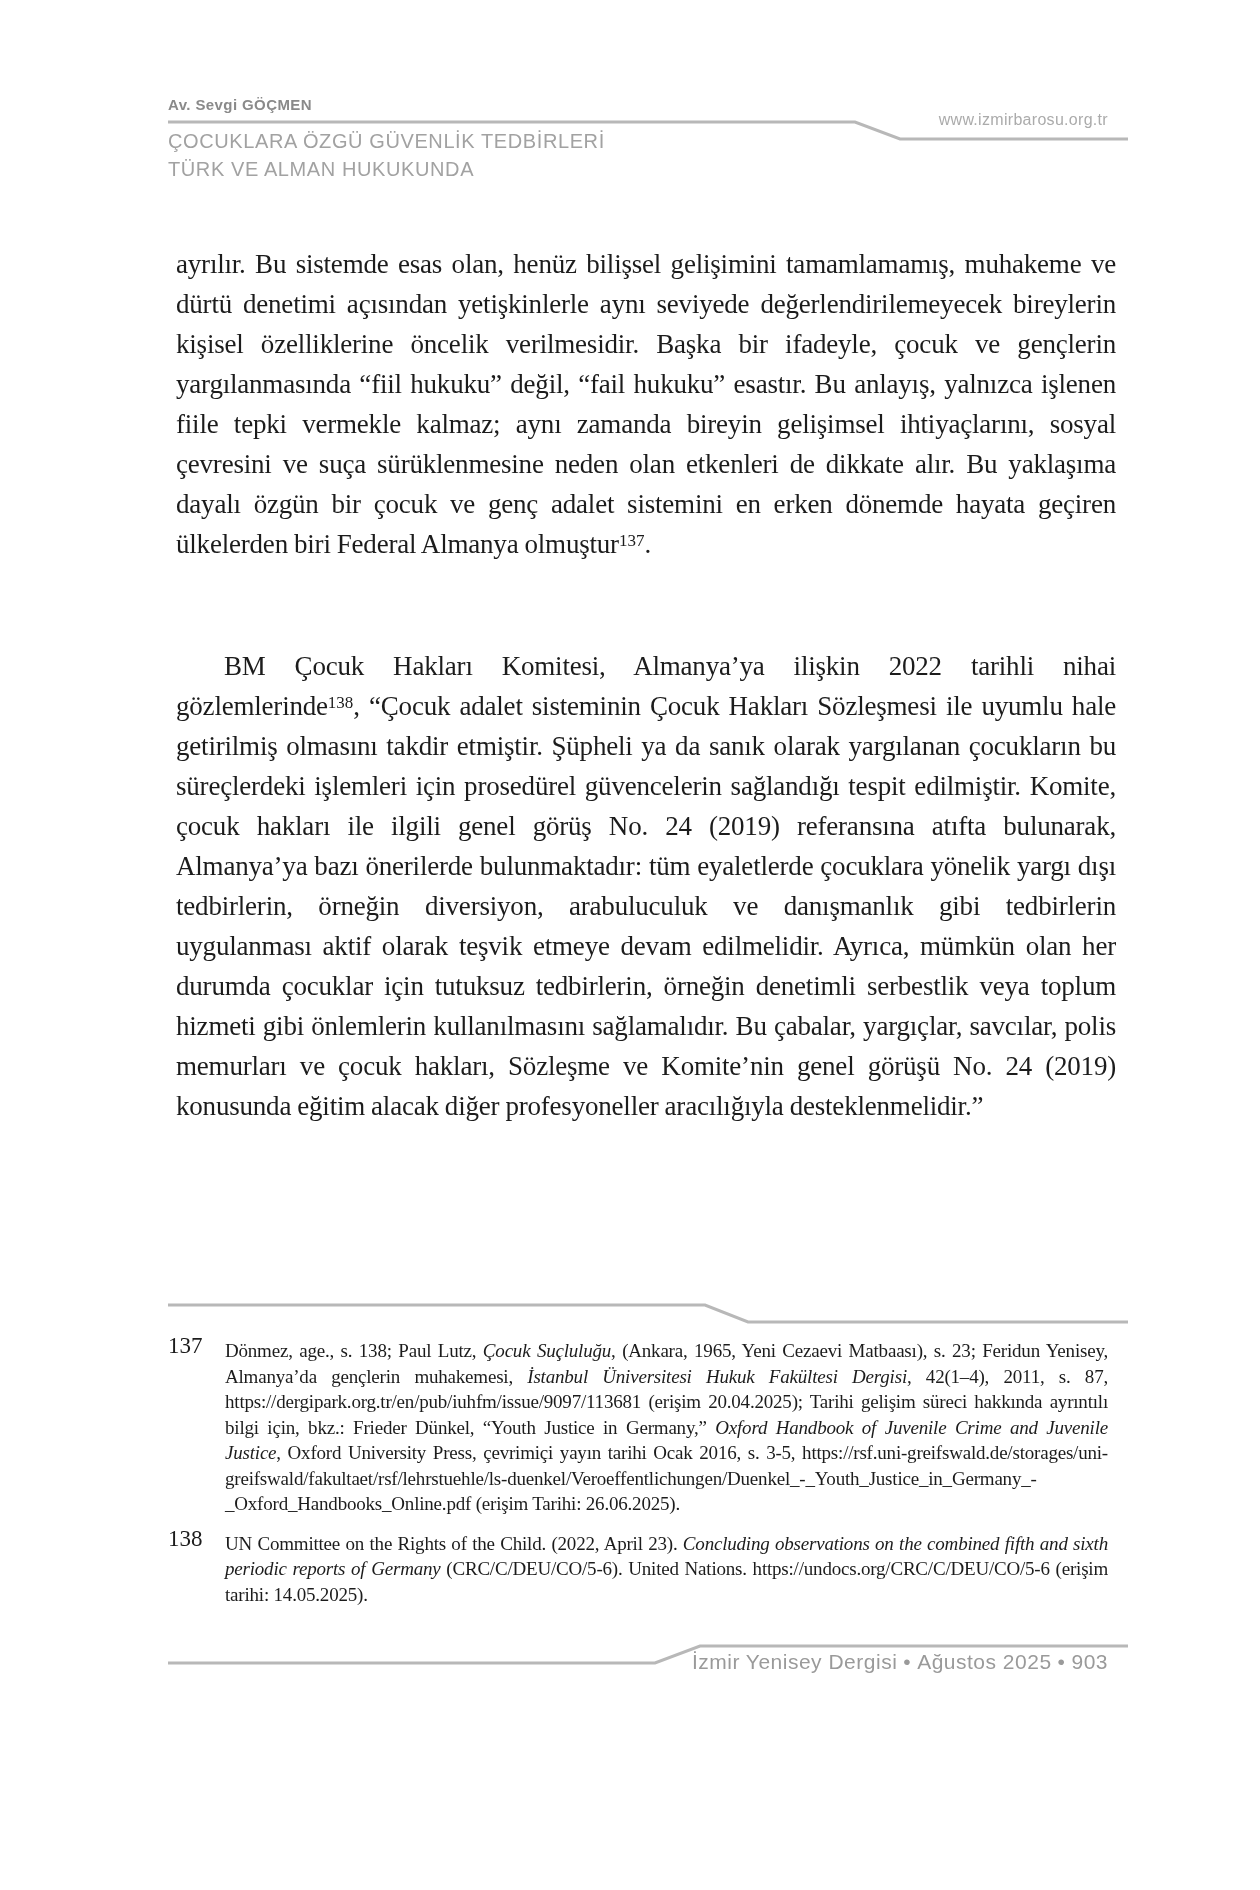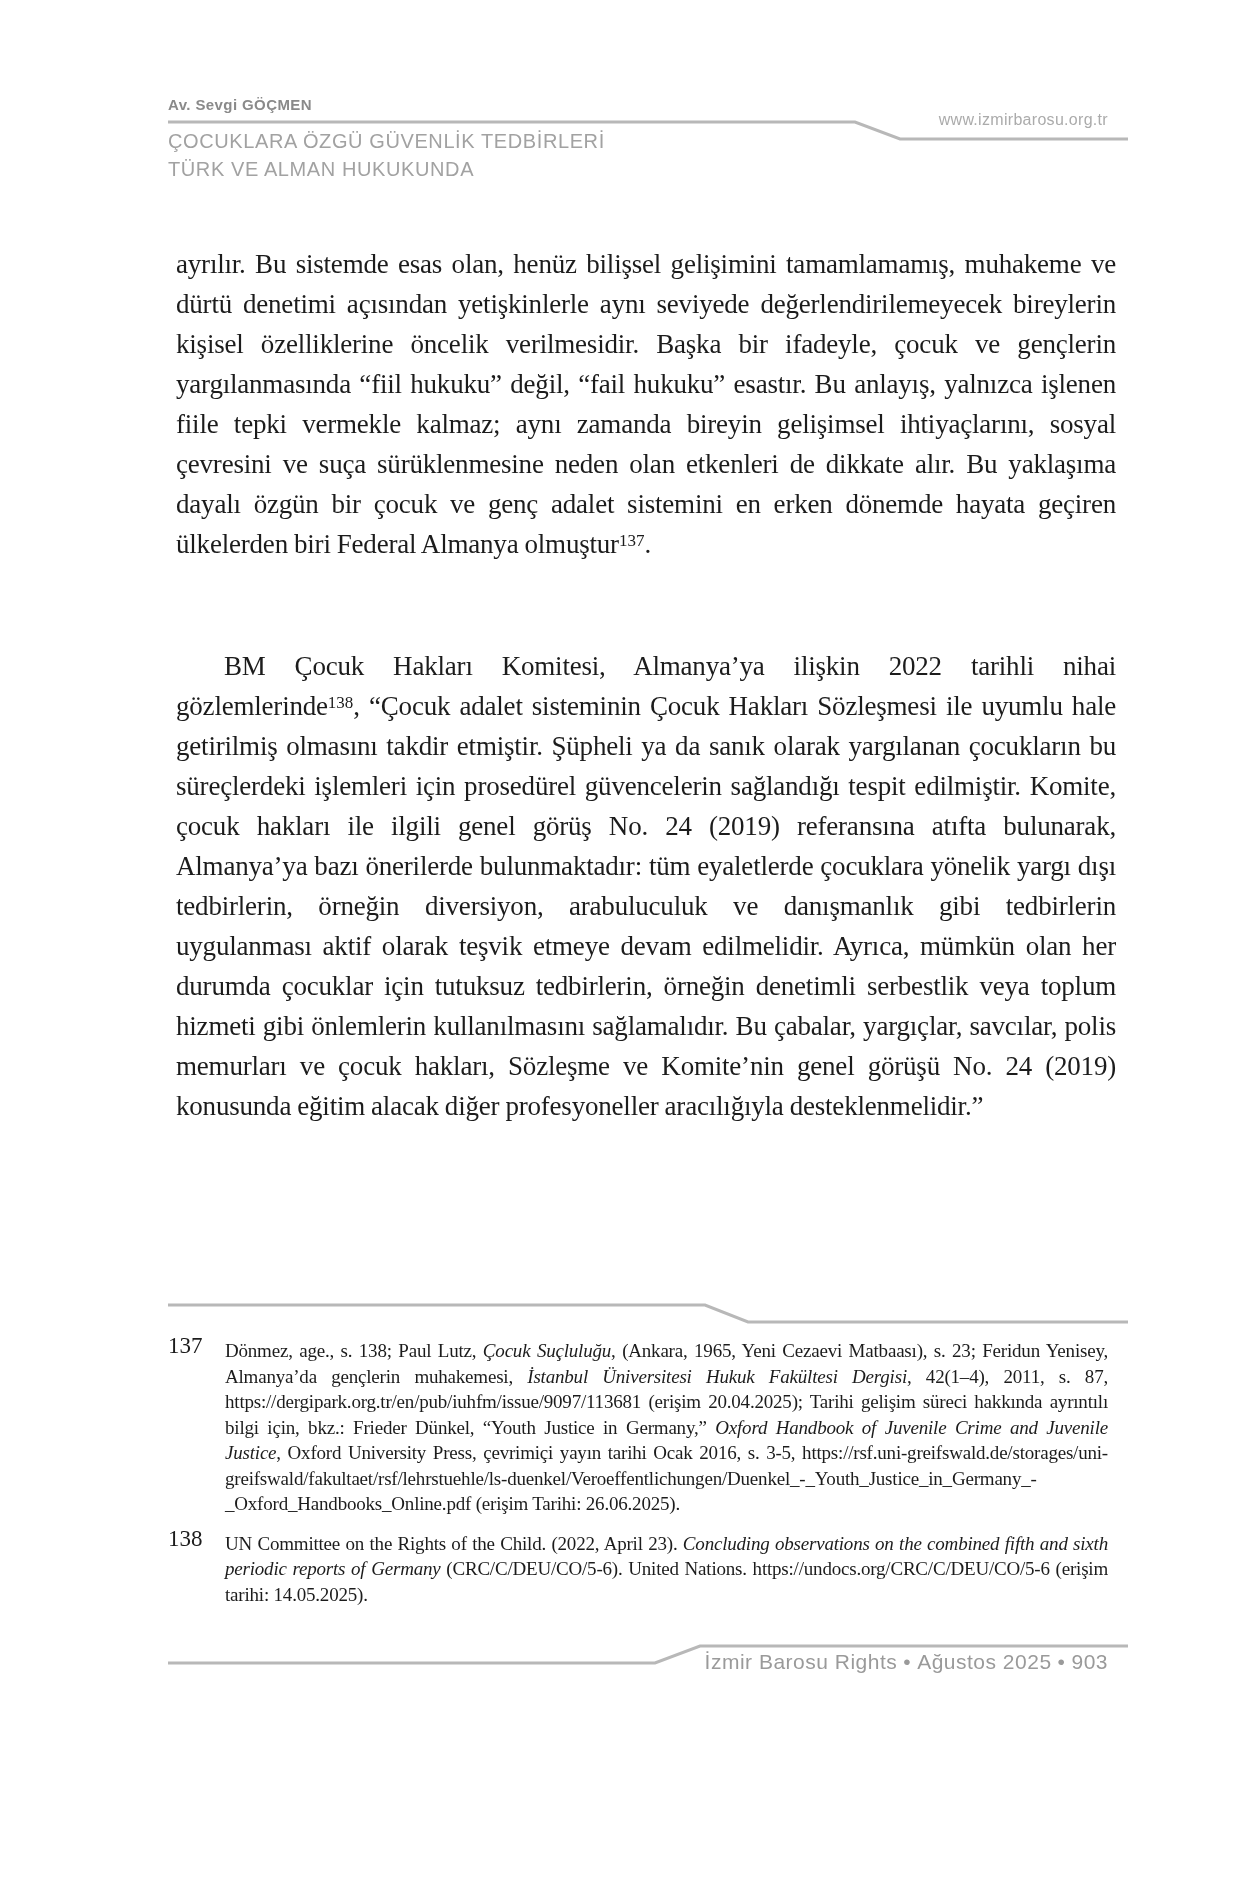--- a/index.html
+++ b/index.html
@@ -110,16 +110,16 @@
       <div class="paragraph p1"><span>ayrılır. Bu sistemde esas olan, henüz bilişsel gelişimini tamamlamamış, muhakeme ve dürtü denetimi açısından yetişkinlerle aynı seviyede değerlendirilemeyecek bireylerin kişisel özelliklerine öncelik verilmesidir. Başka bir ifadeyle, çocuk ve gençlerin yargılanmasında “fiil hukuku” değil, “fail hukuku” esastır. Bu anlayış, yalnızca işlenen fiile tepki vermekle kalmaz; aynı zamanda bireyin gelişimsel ihtiyaçlarını, sosyal çevresini ve suça sürüklenmesine neden olan etkenleri de dikkate alır. Bu yaklaşıma dayalı özgün bir çocuk ve genç adalet sistemini en erken dönemde hayata geçiren ülkelerden biri Federal Almanya olmuştur</span><sup>137</sup><span>.</span></div>
       <div class="paragraph p2 indent"><span>BM Çocuk Hakları Komitesi, Almanya’ya ilişkin 2022 tarihli nihai gözlemlerinde</span><sup>138</sup><span>, “Çocuk adalet sisteminin Çocuk Hakları Sözleşmesi ile uyumlu hale getirilmiş olmasını takdir etmiştir. Şüpheli ya da sanık olarak yargılanan çocukların bu süreçlerdeki işlemleri için prosedürel güvencelerin sağlandığı tespit edilmiştir. Komite, çocuk hakları ile ilgili genel görüş No. 24 (2019) referansına atıfta bulunarak, Almanya’ya bazı önerilerde bulunmaktadır: tüm eyaletlerde çocuklara yönelik yargı dışı tedbirlerin, örneğin diversiyon, arabuluculuk ve danışmanlık gibi tedbirlerin uygulanması aktif olarak teşvik etmeye devam edilmelidir. Ayrıca, mümkün olan her durumda çocuklar için tutuksuz tedbirlerin, örneğin denetimli serbestlik veya toplum hizmeti gibi önlemlerin kullanılmasını sağlamalıdır. Bu çabalar, yargıçlar, savcılar, polis memurları ve çocuk hakları, Sözleşme ve Komite’nin genel görüşü No. 24 (2019) konusunda eğitim alacak diğer profesyoneller aracılığıyla desteklenmelidir.”</span></div>
     </div>
 
   <div class="footnotes">
       <div class="fnote"><span class="fnum">137</span><span><span>Dönmez, age., s. 138; Paul Lutz, </span><span class="it">Çocuk Suçluluğu</span><span>, (Ankara, 1965, Yeni Cezaevi Matbaası), s. 23; Feridun Yenisey, Almanya’da gençlerin muhakemesi, </span><span class="it">İstanbul Üniversitesi Hukuk Fakültesi Dergisi</span><span>, 42(1–4), 2011, s. 87, https://dergipark.org.tr/en/pub/iuhfm/issue/9097/113681 (erişim 20.04.2025); Tarihi gelişim süreci hakkında ayrıntılı bilgi için, bkz.: Frieder Dünkel, “Youth Justice in Germany,” </span><span class="it">Oxford Handbook of Juvenile Crime and Juvenile Justice</span><span>, Oxford University Press, çevrimiçi yayın tarihi Ocak 2016, s. 3-5, https://rsf.uni-greifswald.de/storages/uni-greifswald/fakultaet/rsf/lehrstuehle/ls-duenkel/Veroeffentlichungen/Duenkel_-_Youth_Justice_in_Germany_-_Oxford_Handbooks_Online.pdf (erişim Tarihi: 26.06.2025).</span></span></div>
       <div class="fnote"><span class="fnum">138</span><span><span>UN Committee on the Rights of the Child. (2022, April 23). </span><span class="it">Concluding observations on the combined fifth and sixth periodic reports of Germany</span><span> (CRC/C/DEU/CO/5-6). United Nations. https://undocs.org/CRC/C/DEU/CO/5-6 (erişim tarihi: 14.05.2025).</span></span></div>
     </div>
 
   <div class="footer-text">
-    <span>İzmir Barosu Rights</span><span class="sep">•</span><span>Ağustos 2025</span><span class="sep">•</span><span>903</span>
+    <span>İzmir Yenisey Dergisi</span><span class="sep">•</span><span>Ağustos 2025</span><span class="sep">•</span><span>903</span>
   </div>
 
 </div>
 
 </body></html>

